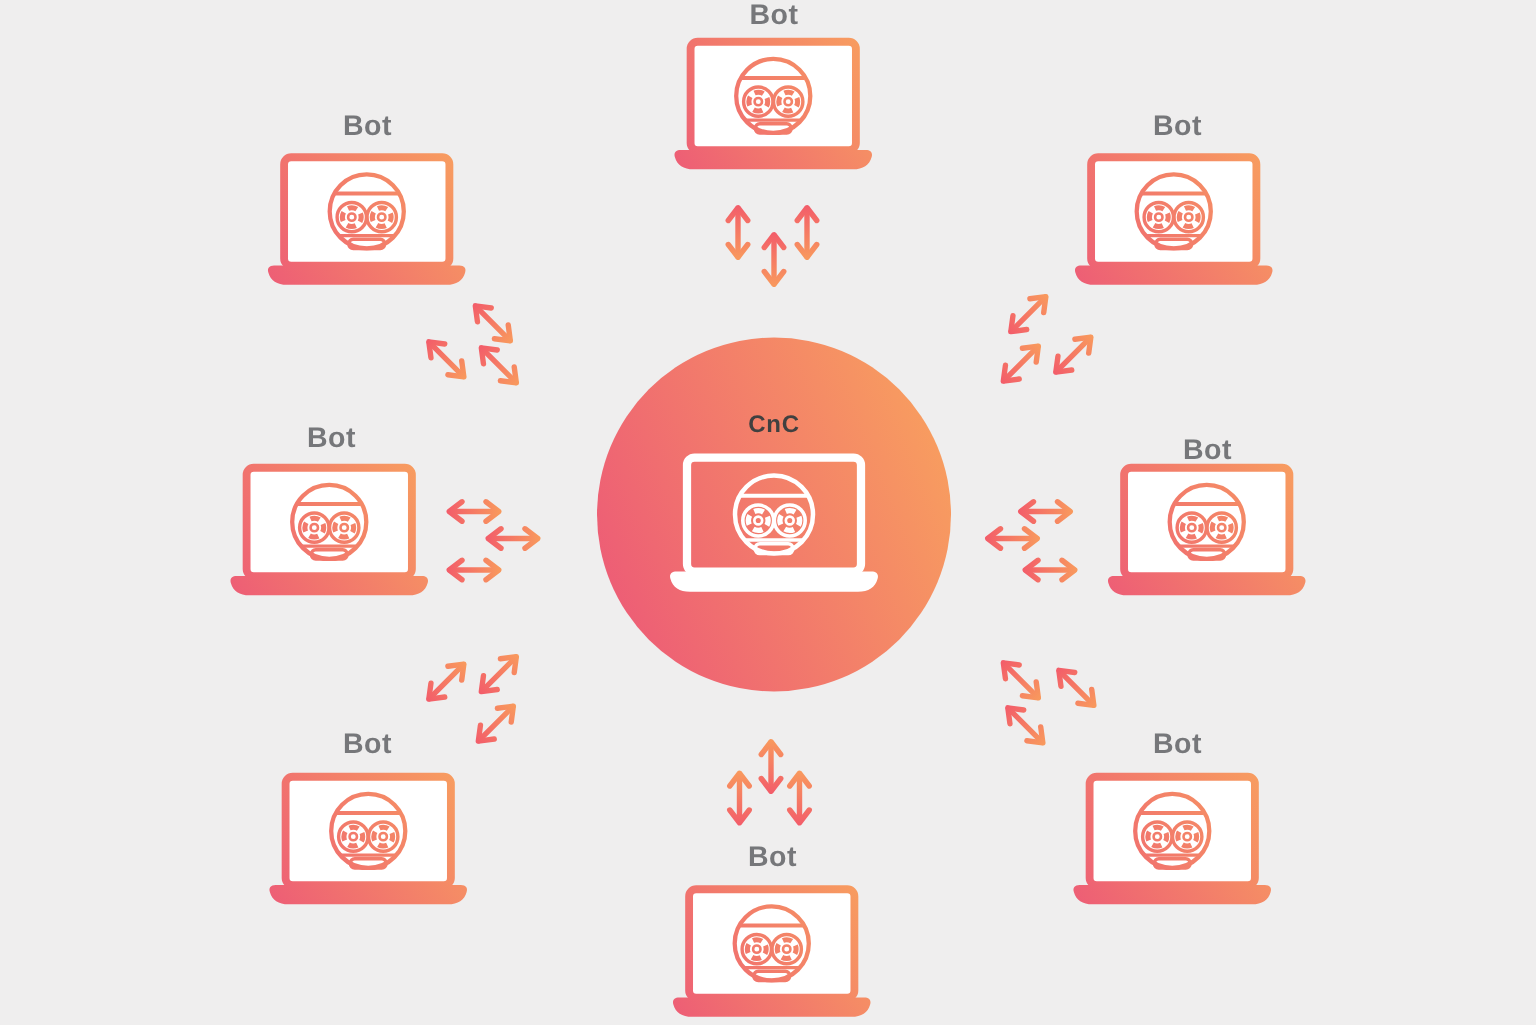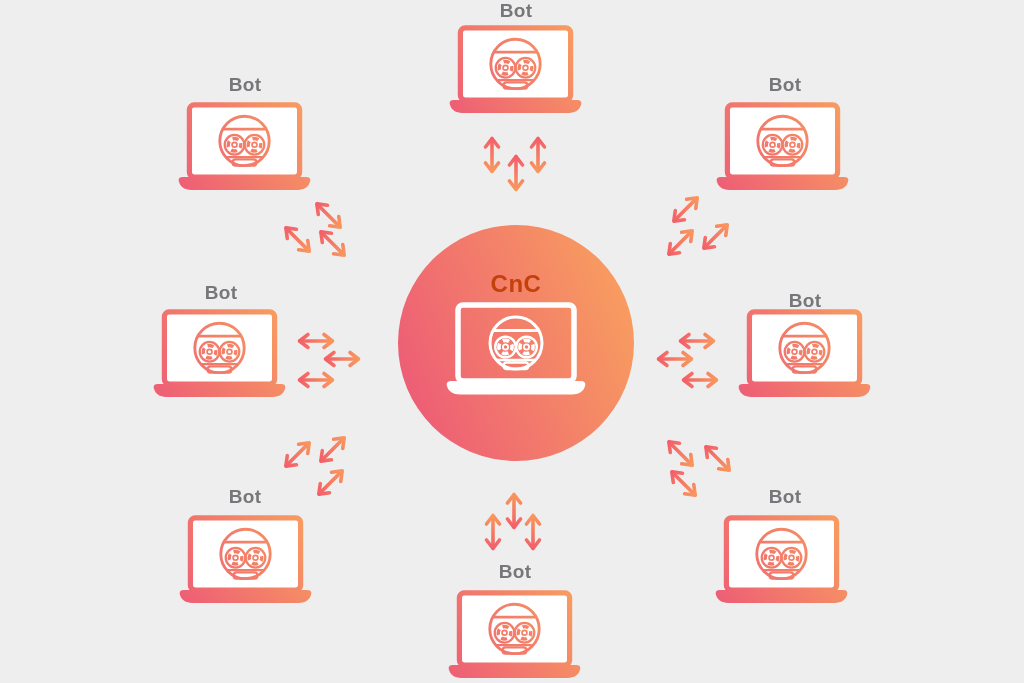--- a/index.html
+++ b/index.html
@@ -10,22 +10,22 @@
     position:absolute;
     transform:translate(-50%,-50%);
     font-size:19px;
     font-weight:700;
     color:#76777a;
     letter-spacing:.3px;
     white-space:nowrap;
     user-select:none;
   }
   .label.cnc{
-    color:#c2410c;
-    font-size:24px;
+    color:#404040;
+    font-size:16px;
     letter-spacing:.5px;
   }
 </style>
 </head>
 <body>
 
 <div class="stage" style="background: rgb(239, 238, 238);">
 
   <svg class="diagram" width="1024" height="683" viewBox="0 0 1024 683">
     <defs>

